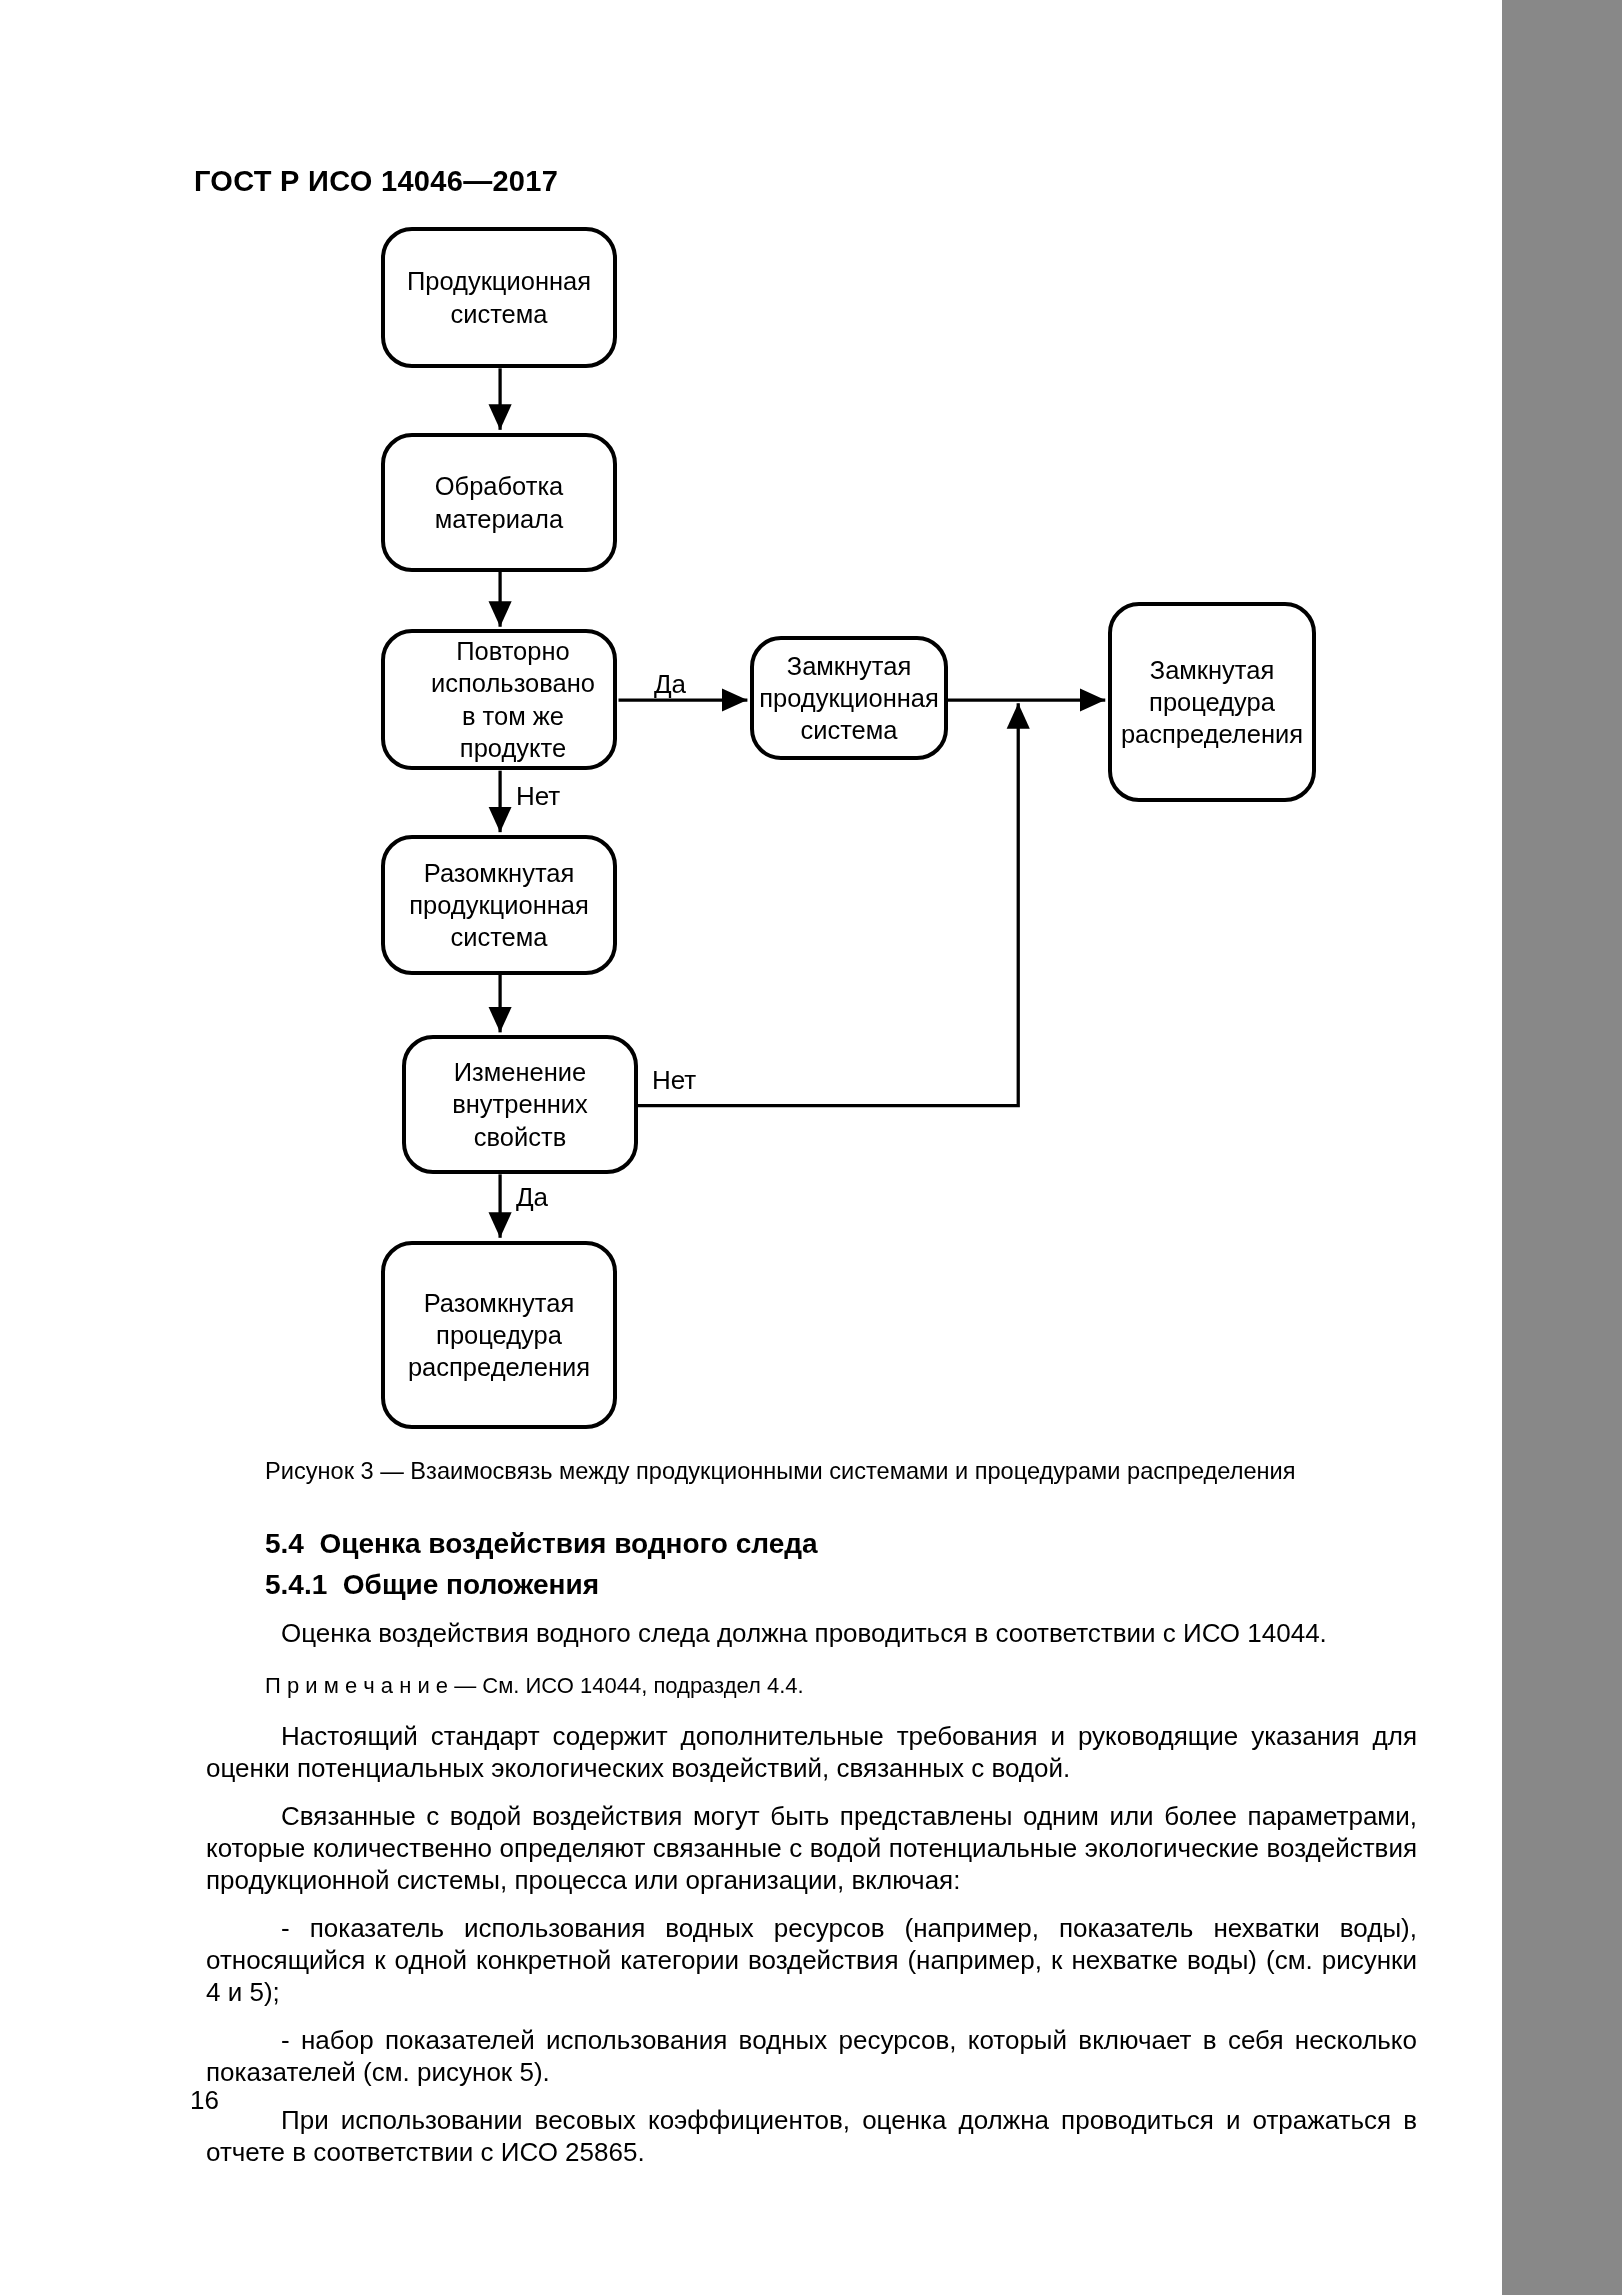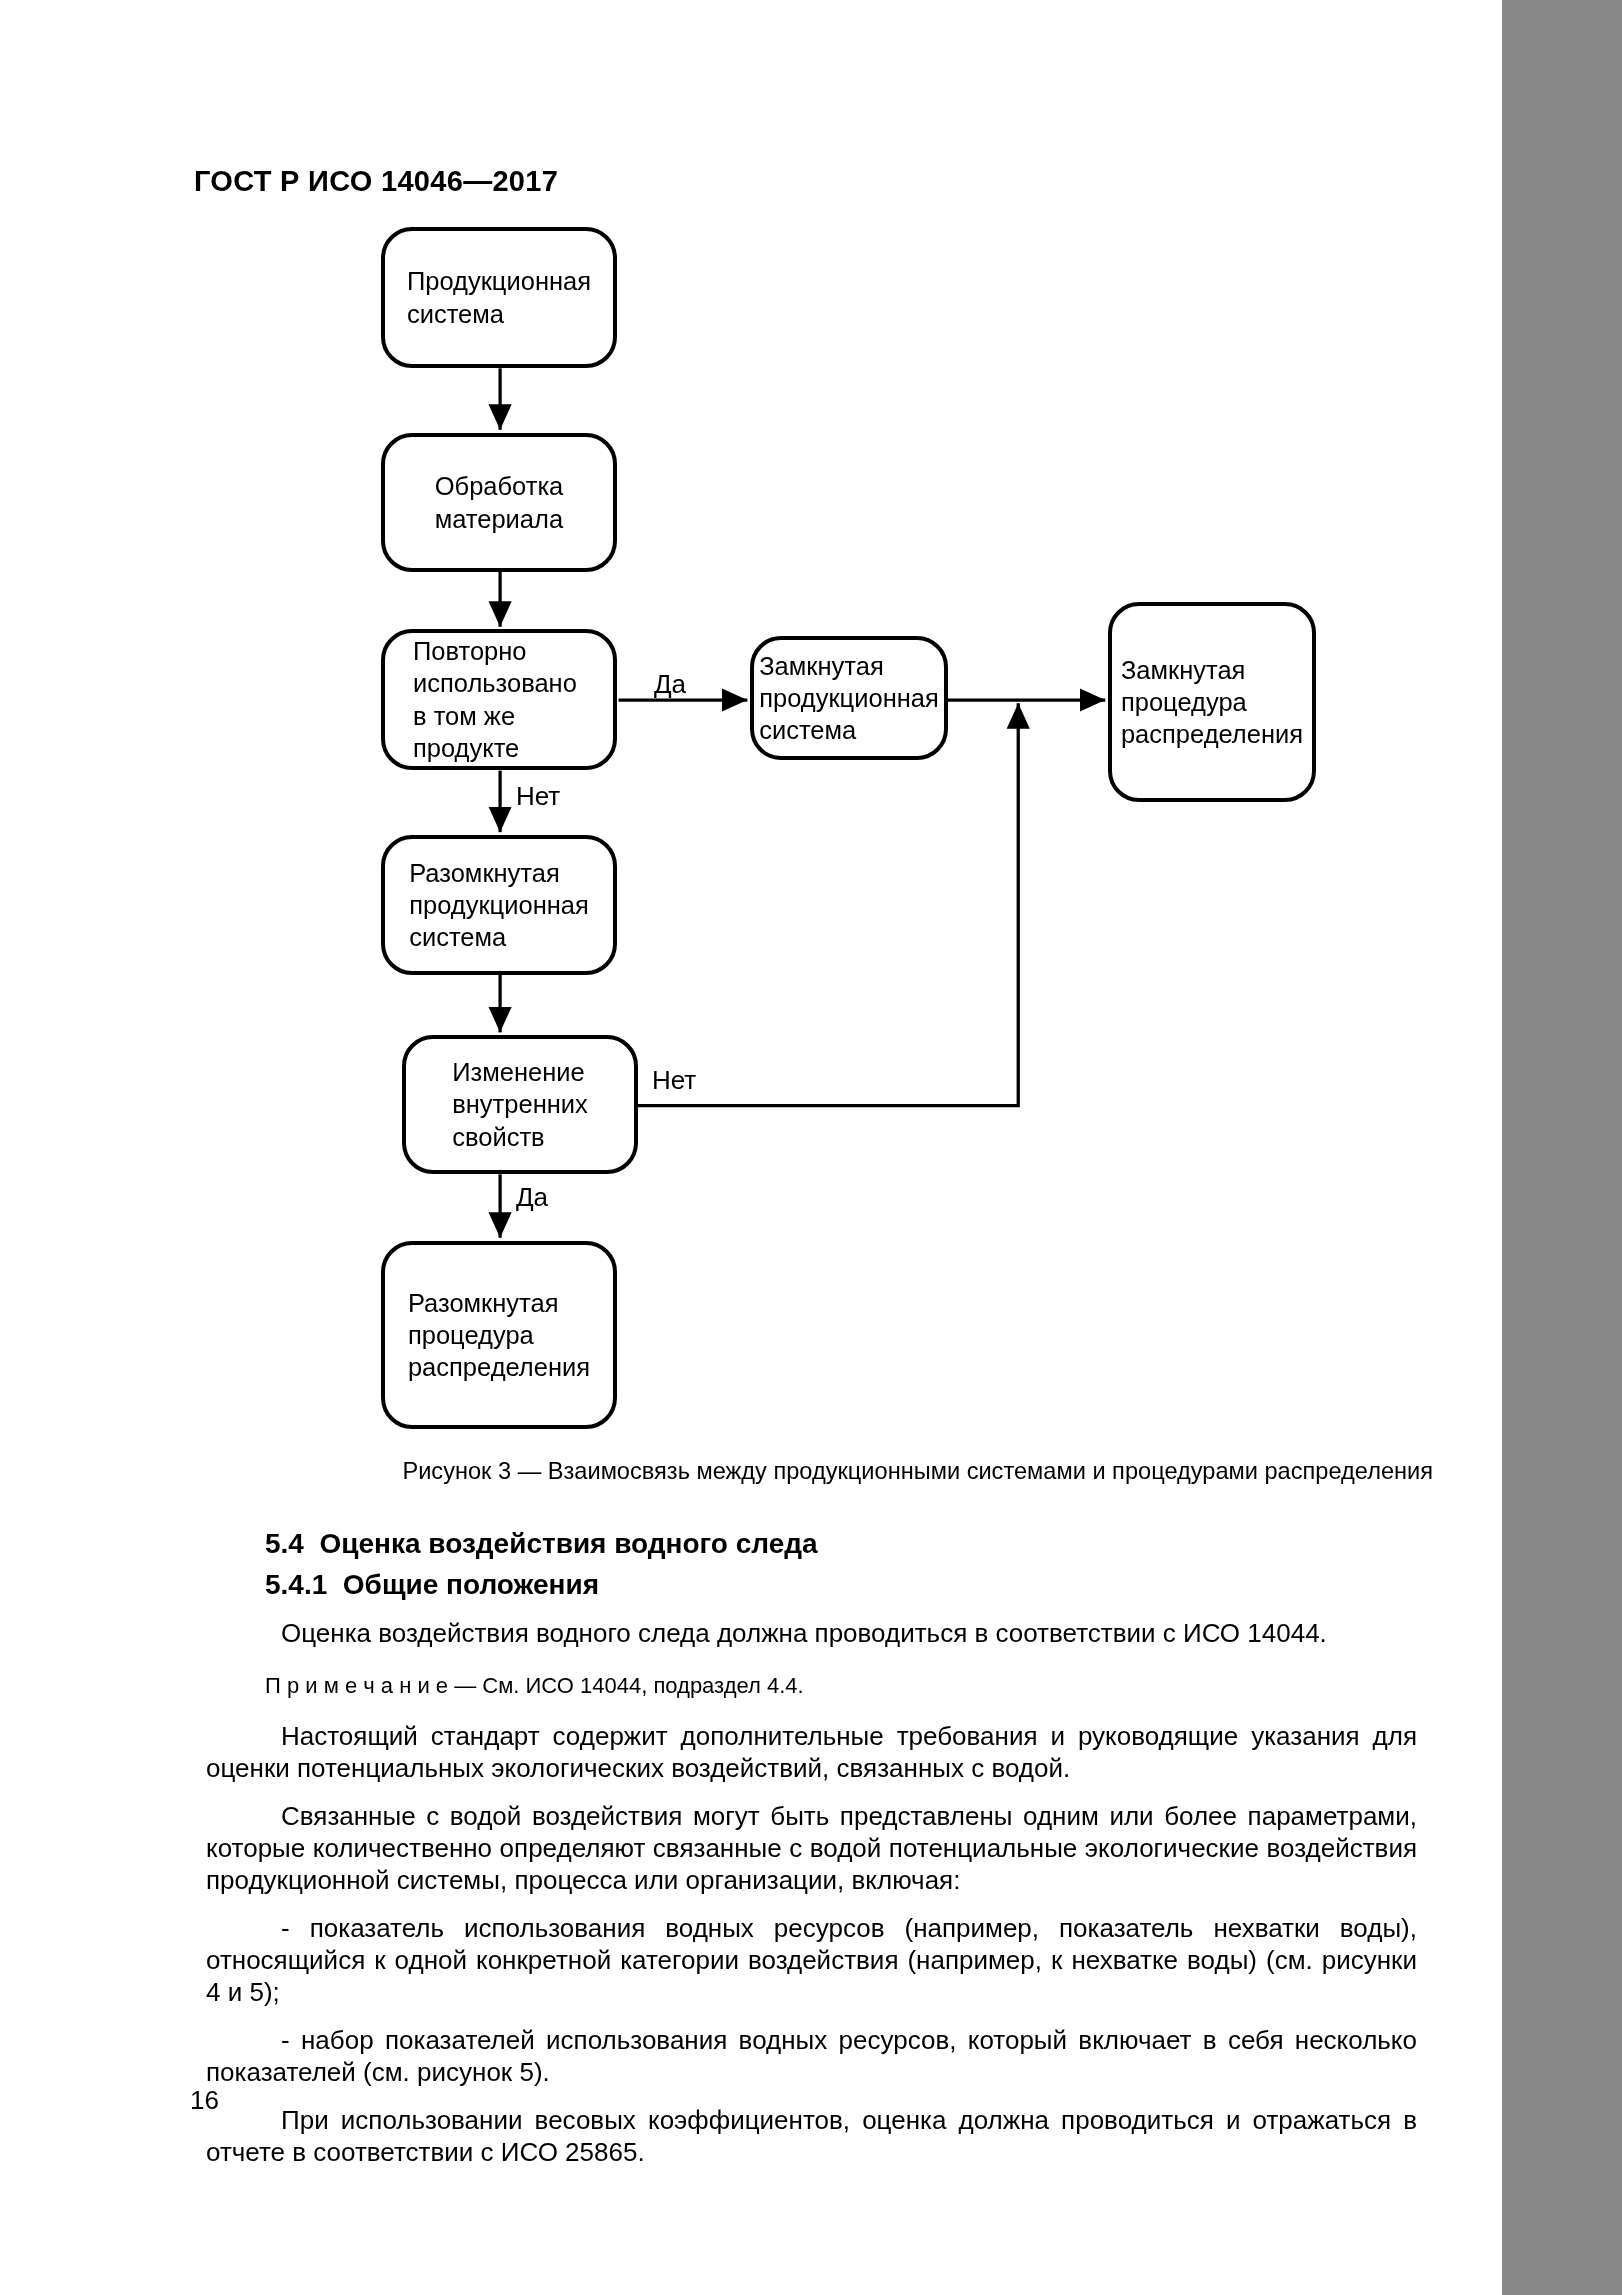--- a/index.html
+++ b/index.html
@@ -15,40 +15,40 @@
     position:absolute;left:194px;top:165px;
     font-size:29px;font-weight:bold;letter-spacing:0.3px;
     white-space:nowrap;
   }
   
   .connectors{position:absolute;left:0;top:0;width:1623px;height:2295px;}
   .fc-node{
     position:absolute;box-sizing:border-box;
     border:4.6px solid #000;border-radius:31px;background:#fff;
     display:flex;align-items:center;justify-content:center;
-    text-align:left;font-size:25.5px;line-height:1.26;
+    text-align:center;font-size:25.5px;line-height:1.26;
     white-space:pre-line;
   }
   .n-prod        {left:381px; top:227px;  width:236px; height:141px;}
   .n-material    {left:381px; top:433px;  width:236px; height:139px;}
   .n-reused      {left:381px; top:629px;  width:236px; height:141px;padding-left:28px;}
   .n-open-sys    {left:381px; top:835px; width:236px; height:140px;}
   .n-change      {left:402px; top:1035px; width:236px; height:139px;}
   .n-open-proc   {left:381px; top:1241px; width:236px; height:188px;}
   .n-closed-sys  {left:750px;top:636px;  width:198px; height:124px;}
   .n-closed-proc {left:1108px;top:602px;  width:208px; height:200px;}
   .edge-label{position:absolute;font-size:26px;line-height:1;white-space:nowrap;}
   .lbl-yes1{left:654px;top:671px;}
   .lbl-no1 {left:516px; top:783px;}
   .lbl-no2 {left:652px; top:1067px;}
   .lbl-yes2{left:516px; top:1184px;}
   
   .fig-caption{
     position:absolute;left:265px;top:1457px;width:1168px;
-    text-align:right;font-size:23.6px;line-height:1.25;
+    text-align:left;font-size:23.6px;line-height:1.25;
   }
   
   .text-block{
     position:absolute;left:190px;top:1527px;width:1243px;
     font-size:26px;line-height:32px;text-align:justify;
   }
   .text-block h2{
     font-size:28px;line-height:33px;font-weight:bold;
     margin:0 0 7.9px 0;text-align:left;text-indent:75px;
   }

